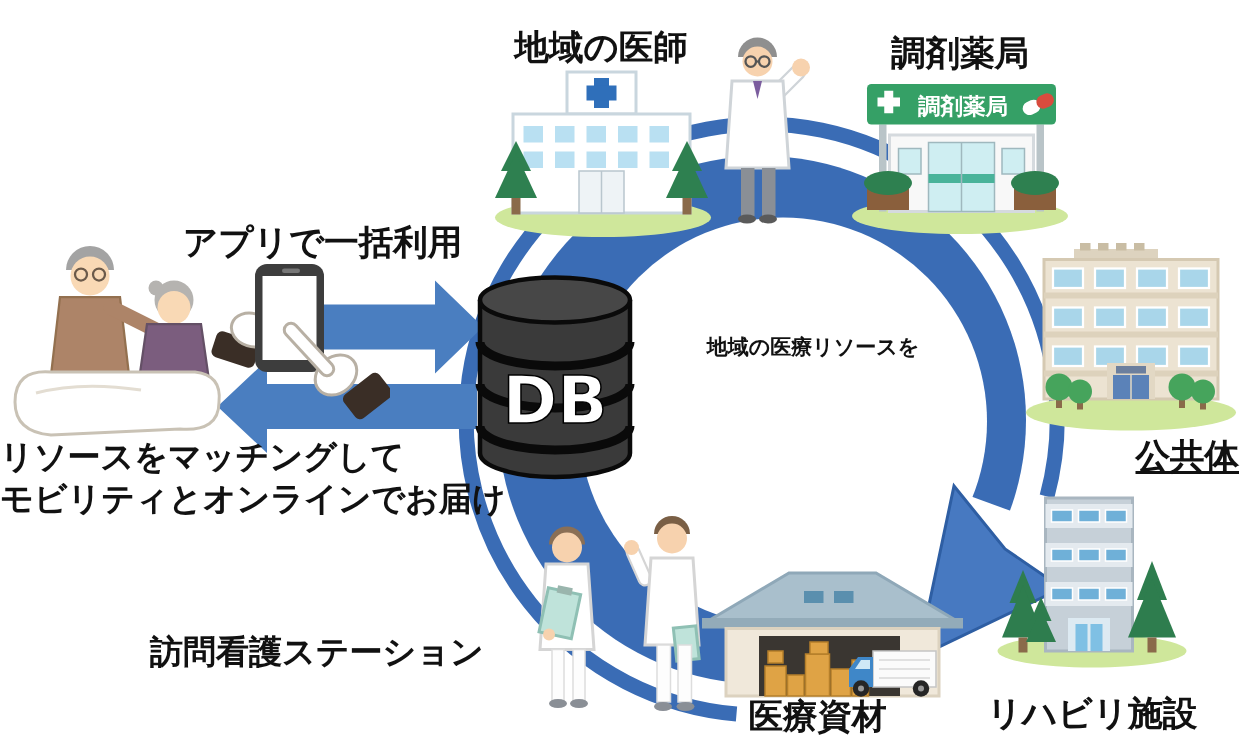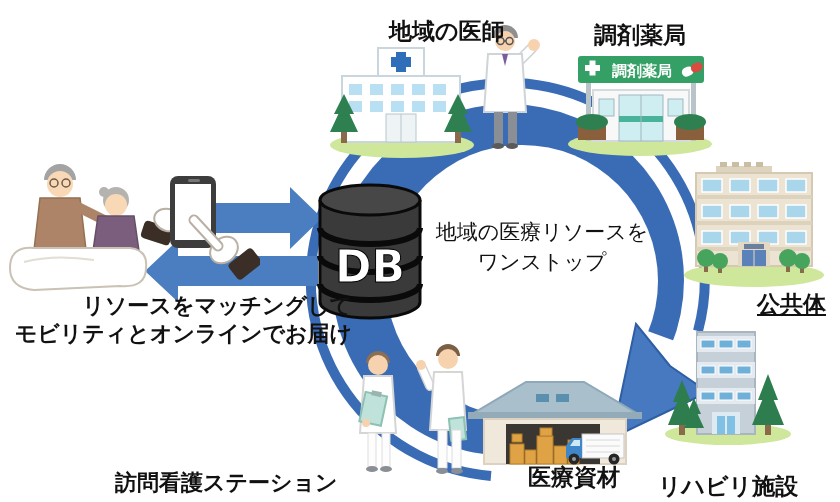--- a/index.html
+++ b/index.html
@@ -8,24 +8,24 @@
     font-family:"DejaVu Sans","Liberation Sans",sans-serif;
   }
   .stage svg{display:block;}
   .abs{position:absolute;}
   .label{
     position:absolute;font-weight:700;color:#111;white-space:nowrap;
     font-family:"DejaVu Sans","Liberation Sans",sans-serif;
   }
   .center-text{
     position:absolute;left:402px;top:217px;width:280px;text-align:center;
-    font-size:21px;line-height:30px;font-weight:400;color:#111;
+    font-size:14px;line-height:30px;font-weight:700;color:#111;
   }
   .matching-text{
-    position:absolute;left:0px;top:292px;width:352px;text-align:right;
+    position:absolute;left:0px;top:292px;width:352px;text-align:left;
     font-size:22px;line-height:28px;font-weight:700;color:#111;
   }
 </style>
 </head>
 <body>
 
 <div class="stage">
 
   <svg class="abs" style="left:0;top:0;" width="840" height="502">
     <circle cx="508" cy="280" r="176" fill="#3a6cb5"></circle>
@@ -278,30 +278,30 @@
     <ellipse cx="30" cy="52" rx="14" ry="11" fill="#ffffff" stroke="#b8b0a4" stroke-width="2" transform="rotate(18 30 52)"></ellipse>
     <rect x="32" y="8" width="46" height="72" rx="8" fill="#3d3d3d"></rect>
     <rect x="37" y="16" width="36" height="56" fill="#ffffff"></rect>
     <rect x="50" y="11" width="12" height="3" rx="1.5" fill="#777777"></rect>
     <rect x="92" y="86" width="30" height="20" rx="4" fill="#3a2e26" transform="rotate(-38 107 96)"></rect>
     <ellipse cx="86" cy="82" rx="15" ry="12" fill="#ffffff" stroke="#b8b0a4" stroke-width="2" transform="rotate(-40 86 82)"></ellipse>
     <path d="M80,78 L56,52" stroke="#b8b0a4" stroke-width="11" stroke-linecap="round"></path>
     <path d="M80,78 L56,52" stroke="#ffffff" stroke-width="7" stroke-linecap="round"></path>
   </svg>
 
-  <div class="label" style="left:343px;top:16px;font-size:23px;margin-left:46px;">地域の医師</div>
+  <div class="label" style="left:343px;top:16px;font-size:23px;">地域の医師</div>
   <div class="label" style="left:594px;top:20px;font-size:23px;">調剤薬局</div>
-  <div class="label" style="left:115px;top:420px;font-size:22px;margin-top:48px;">訪問看護ステーション</div>
+  <div class="label" style="left:122px;top:146px;font-size:23px;">アプリで一括利用</div>
+  <div class="label" style="left:100px;top:420px;font-size:22px;">訪問看護ステーション</div>
   <div class="label" style="left:757px;top:289px;font-size:23px;text-decoration:underline;">公共体</div>
-  <div class="label" style="left:658px;top:471px;font-size:23px;">リハビリ施設</div>
-  <div class="label" style="left:528px;top:462px;font-size:23px;">医療資材</div>
+  <div class="label" style="left:658px;top:460px;font-size:23px;">リハビリ施設</div>
+  <div class="label" style="left:499px;top:462px;font-size:23px;">医療資材</div>
 
   <div class="matching-text">
     <div>リソースをマッチングして</div>
     <div>モビリティとオンラインでお届け</div>
   </div>
 
   <div class="center-text">
     <div>地域の医療リソースを</div>
-    <div>ワンストップ</div>
   </div>
 
 </div>
 
 </body></html>

